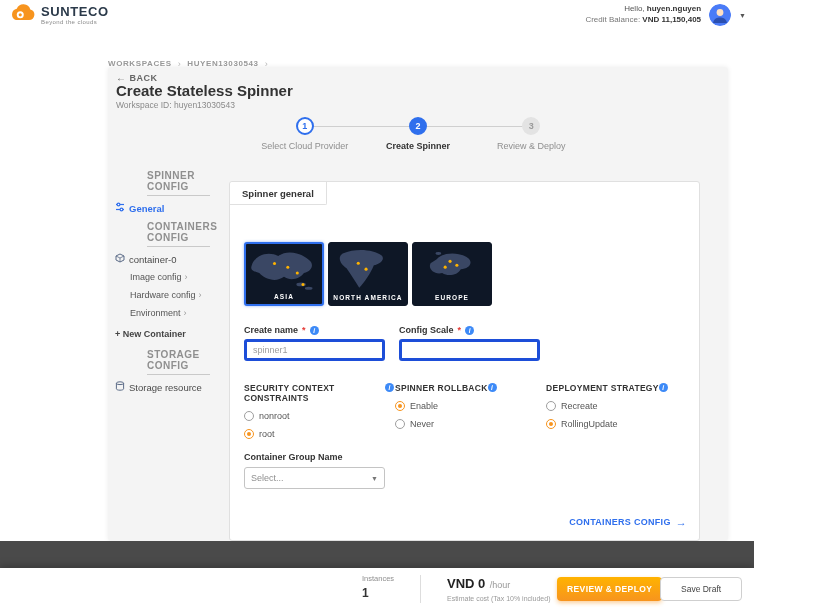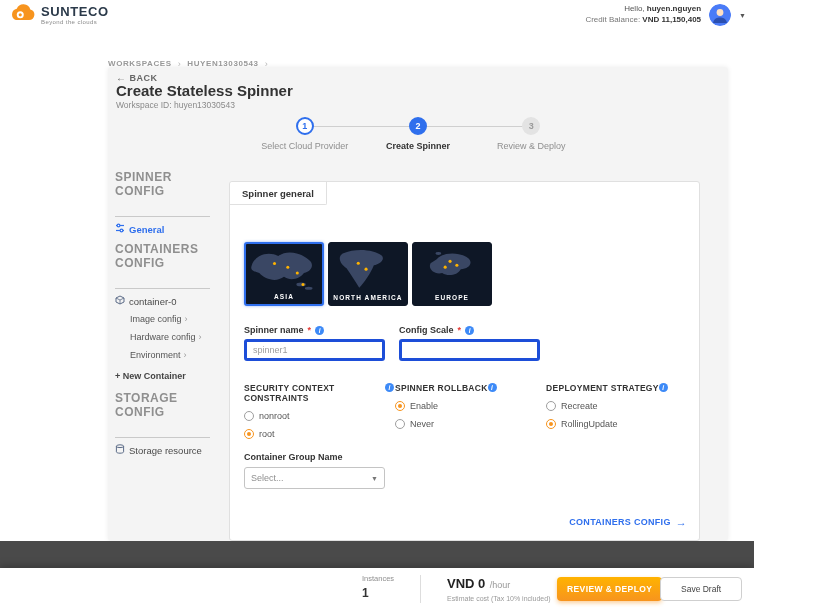--- a/index.html
+++ b/index.html
@@ -40,21 +40,21 @@
   .step { flex:1; display:flex; flex-direction:column; align-items:center; position:relative; z-index:1; cursor:pointer; }
   .step-circle { width:18px; height:18px; border-radius:50%; display:flex; align-items:center; justify-content:center; font-size:9px; font-weight:bold; background:#fff; }
   .step--done .step-circle { border:2px solid #2f6fed; color:#2f6fed; }
   .step--active .step-circle { background:#2f6fed; border:2px solid #2f6fed; color:#fff; }
   .step--todo .step-circle { background:#e3e3e3; border:2px solid #e3e3e3; color:#9a9a9a; }
   .step-label { margin-top:6px; font-size:9px; color:#8f8f8f; white-space:nowrap; }
   .step--active .step-label { color:#333; font-weight:bold; }
 
   
   .sidebar { position:absolute; left:7px; top:103px; width:95px; }
-  .side-header { font-size:12px; font-weight:bold; color:#8f8f8f; letter-spacing:.5px; border-bottom:1px solid #c9c9c9; padding-bottom:18px; margin-bottom:6px; }
+  .side-header { font-size:10px; font-weight:bold; color:#8f8f8f; letter-spacing:.5px; border-bottom:1px solid #c9c9c9; padding-bottom:3px; margin-bottom:6px;margin-left:32px; }
   .side-item { display:flex; align-items:center; gap:4px; font-size:9.5px; color:#4a4a4a; margin-bottom:7px; cursor:pointer; }
   .side-item--active { color:#2f6fed; font-weight:bold; }
   .side-sub { display:flex; align-items:flex-start; gap:3px; font-size:9px; color:#555; margin:0 0 8px 15px; cursor:pointer; }
   .side-sub .chev { color:#999; font-size:9px; }
   .new-container { font-size:9px; color:#444; font-weight:bold; margin:11px 0 10px; cursor:pointer; }
 
   
   .card { position:absolute; left:121px; top:114px; width:471px; height:360px; background:#fff; border:1px solid #e0e0e0; border-radius:3px; }
   .card-tab { position:absolute; top:0; left:0; padding:6px 12px 5px; background:#fff; border-right:1px solid #e0e0e0; border-bottom:1px solid #e0e0e0; border-radius:3px 0 2px 0; font-size:9.5px; font-weight:bold; color:#333; }
   .field-label { display:flex; align-items:center; gap:4px; font-size:9px; color:#333; font-weight:bold; }
@@ -261,21 +261,21 @@
                 <circle cx="45" cy="22" r="1.6" fill="#ffb300"></circle>
                 <circle cx="33" cy="24" r="1.6" fill="#ffb300"></circle>
             </svg>
           </span>
           <div class="region-label">EUROPE</div>
         </div>
       </div>
 
       <div class="field-name">
         <div class="field-label">
-          <span>Spinner name</span>
+          <span>Create name</span>
           <span class="req">*</span>
           <span class="info-icon">i</span>
         </div>
         <input class="text-input" type="text" placeholder="spinner1" style="">
       </div>
 
       <div class="field-scale">
         <div class="field-label">
           <span>Config Scale</span>
           <span class="req">*</span>

